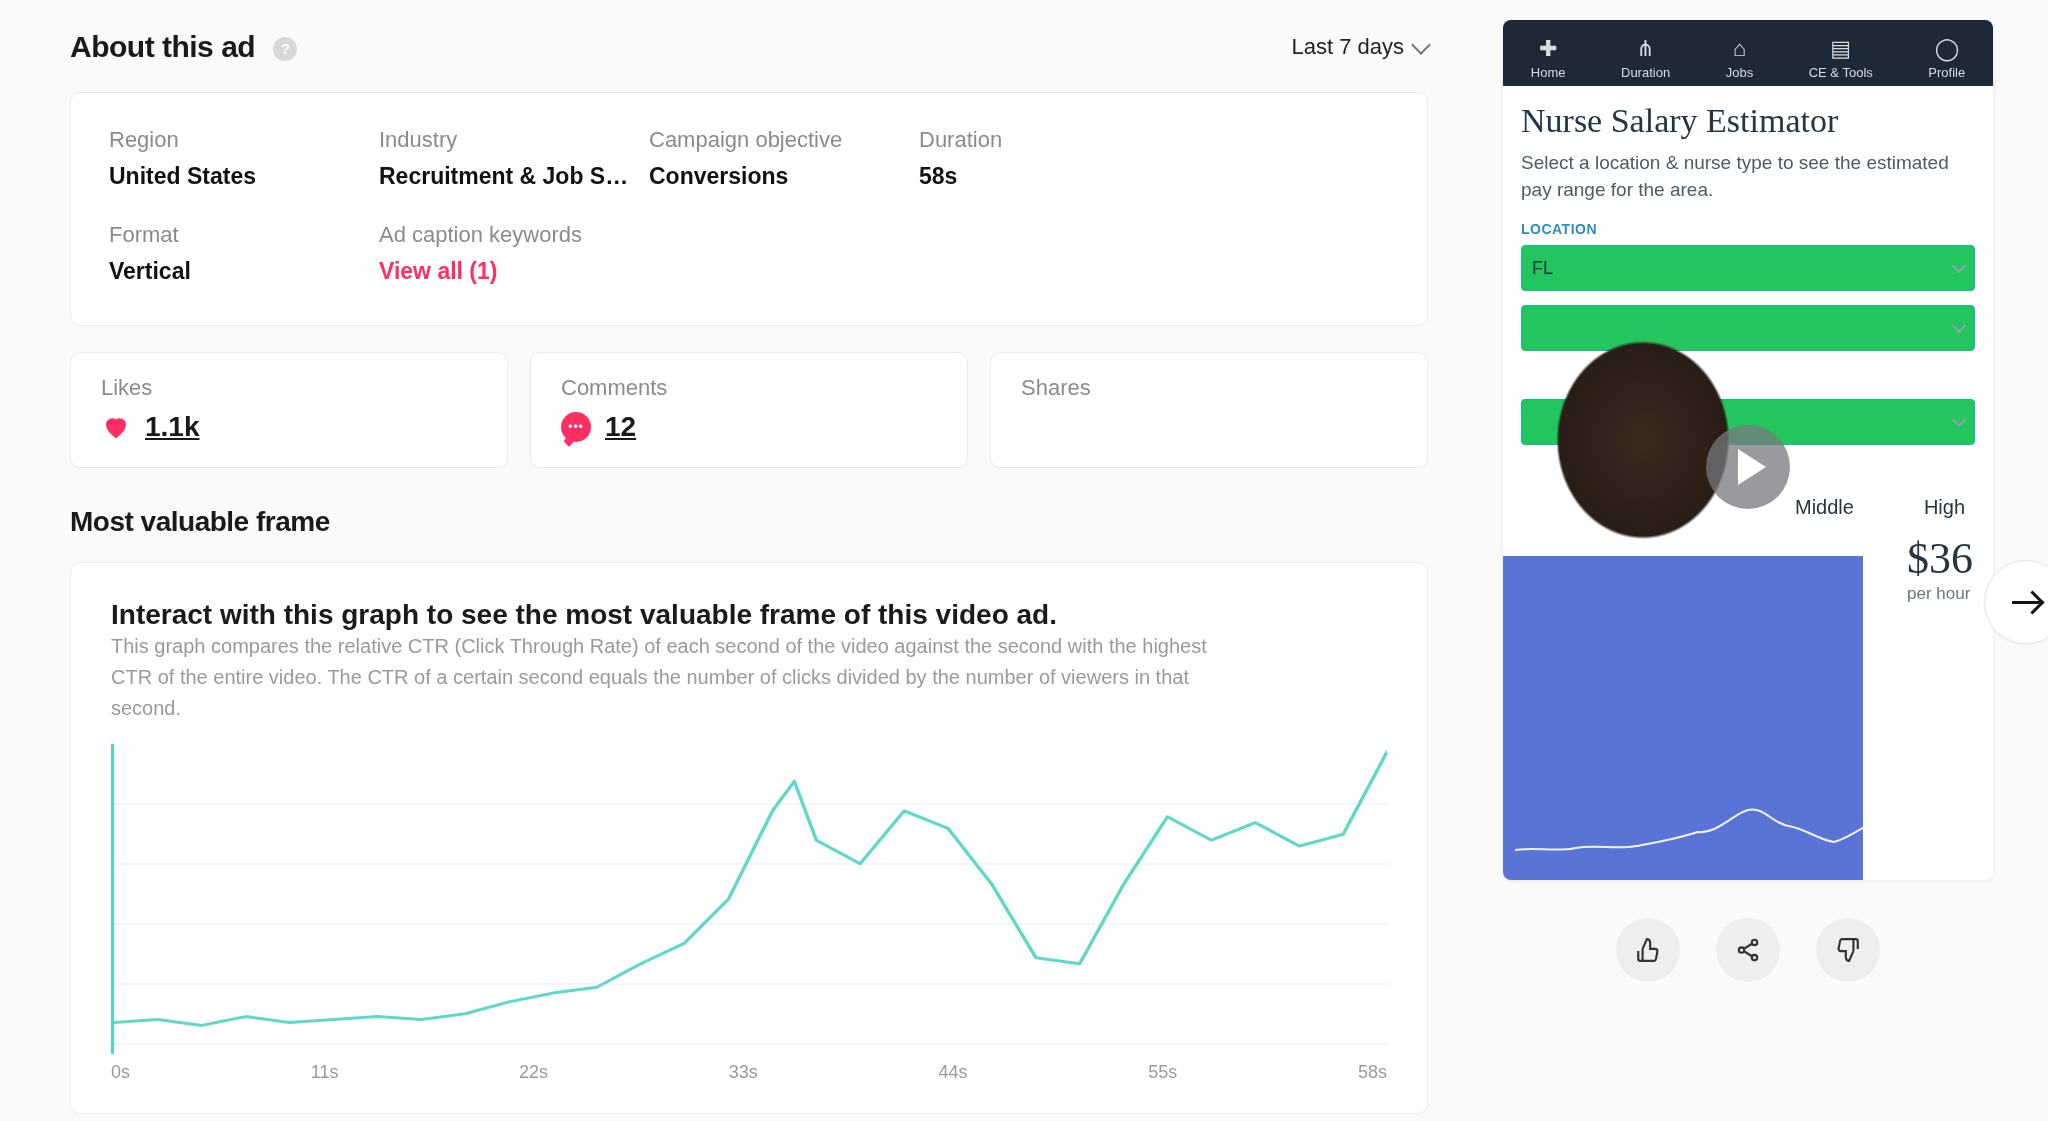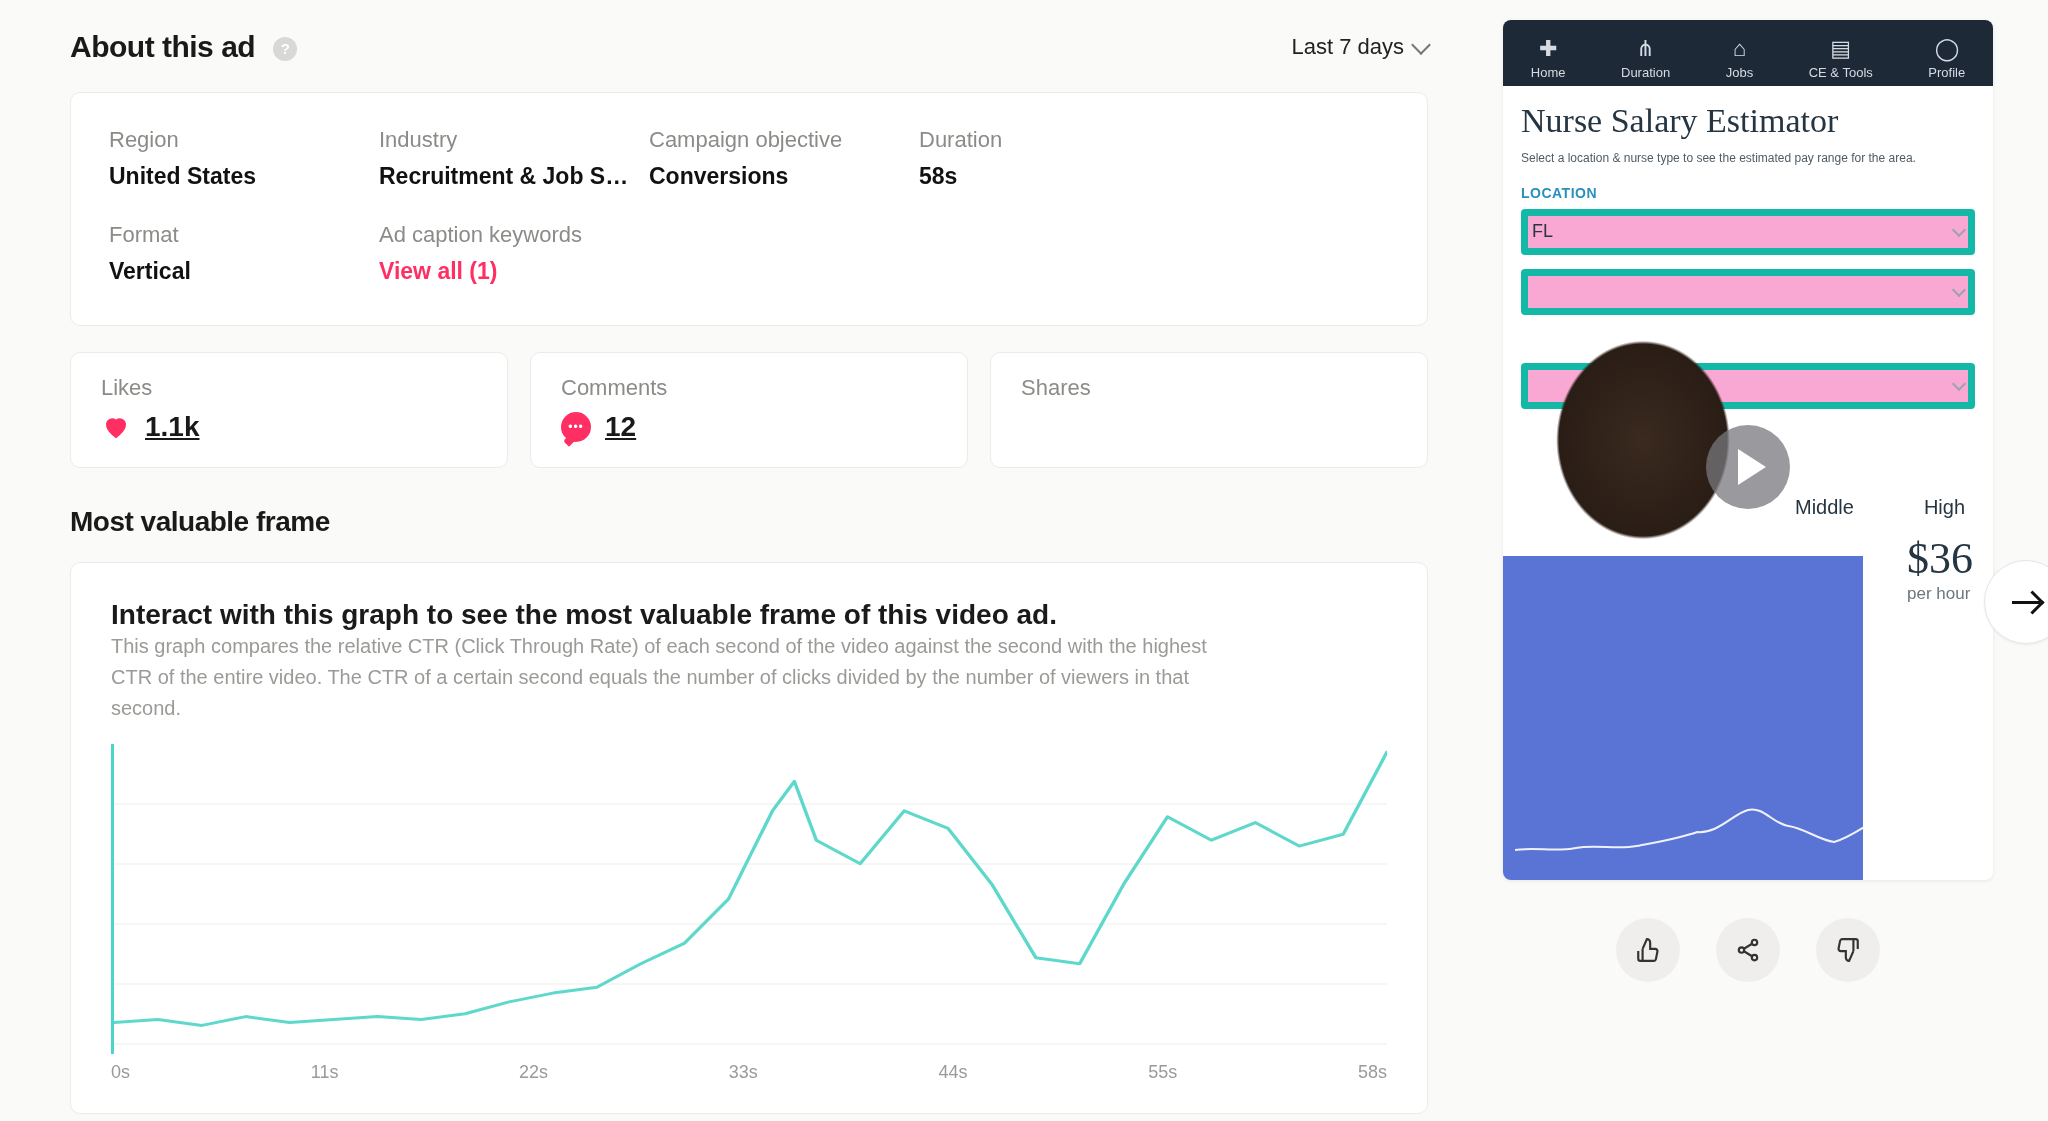--- a/index.html
+++ b/index.html
@@ -47,23 +47,23 @@
   .ticks { display: flex; justify-content: space-between; font-size: 18px; color: #9a9a97; margin-top: 8px; padding: 0 0 0 0; }
 
   
   .video { width: 490px; height: 860px; border-radius: 8px; overflow: hidden; background: #f2f2f2; position: relative; box-shadow: 0 1px 4px rgba(0,0,0,.08); margin: 0 auto; }
   .vnav { height: 66px; background: #1d2937; display: flex; align-items: flex-end; justify-content: space-around; color: #d6dbe2; font-size: 13px; padding-bottom: 6px; }
   .vnav .it { display: flex; flex-direction: column; align-items: center; gap: 4px; }
   .vnav .it svg, .vnav .it .gl { width: 24px; height: 24px; }
   .vnav .gl { font-size: 22px; line-height: 24px; text-align: center; color: #d6dbe2; }
   .vbody { padding: 10px 18px 0; background: #fff; height: calc(100% - 66px); position: relative; overflow: hidden; }
   .vbody h1 { font-family: Georgia, "Times New Roman", serif; font-size: 34px; color: #253542; font-weight: 400; margin: 6px 0 10px; }
-  .vbody .sub { font-size: 12px; color: #4d5b66; line-height: 1.4; margin-bottom: 18px; }
+  .vbody .sub { font-size: 19px; color: #4d5b66; line-height: 1.4; margin-bottom: 18px; }
   .vbody .flabel { font-size: 14px; letter-spacing: .5px; color: #2a8fbd; font-weight: 700; margin-bottom: 8px; }
-  .sel { height: 46px; border: 7px solid #14b8a6; border-radius: 4px; background: #f9a8d4; display: flex; align-items: center; justify-content: space-between; padding: 0 4px; font-size: 18px; color: #253542; margin-bottom: 14px; }
+  .sel { height: 46px; border: 1px solid #14b8a6; border-radius: 4px; background: #22c55e; display: flex; align-items: center; justify-content: space-between; padding: 0 10px; font-size: 18px; color: #253542; margin-bottom: 14px; }
   .sel .dd { width: 10px; height: 10px; border-right: 2px solid #9aa3ab; border-bottom: 2px solid #9aa3ab; transform: rotate(45deg); margin-top: -4px; }
   .overlay-person { position: absolute; left: 0; bottom: 0; width: 360px; height: 600px; background: radial-gradient(ellipse 140px 160px at 140px 160px, #3a2a20 0%, #2a1d15 60%, transparent 62%), linear-gradient(180deg, transparent 0 46%, #5a74d6 46% 100%); border-top-right-radius: 160px; filter: blur(.3px); }
   .salary { position: absolute; right: 20px; top: 410px; text-align: left; }
   .salary .mh { display: flex; gap: 70px; font-size: 20px; color: #253542; margin-bottom: 14px; }
   .salary .big { font-family: Georgia, serif; font-size: 44px; color: #253542; }
   .salary .per { font-size: 17px; color: #6b7680; }
   .play { position: absolute; left: 50%; top: 48%; width: 84px; height: 84px; margin: -42px 0 0 -42px; border-radius: 50%; background: rgba(120,120,125,.75); display: flex; align-items: center; justify-content: center; cursor: pointer; }
   .play::before { content: ""; width: 0; height: 0; border-left: 28px solid #fff; border-top: 18px solid transparent; border-bottom: 18px solid transparent; margin-left: 7px; }
   .spark { position: absolute; left: 12px; right: 12px; bottom: 16px; height: 80px; }
   .spark svg { width: 100%; height: 100%; }

